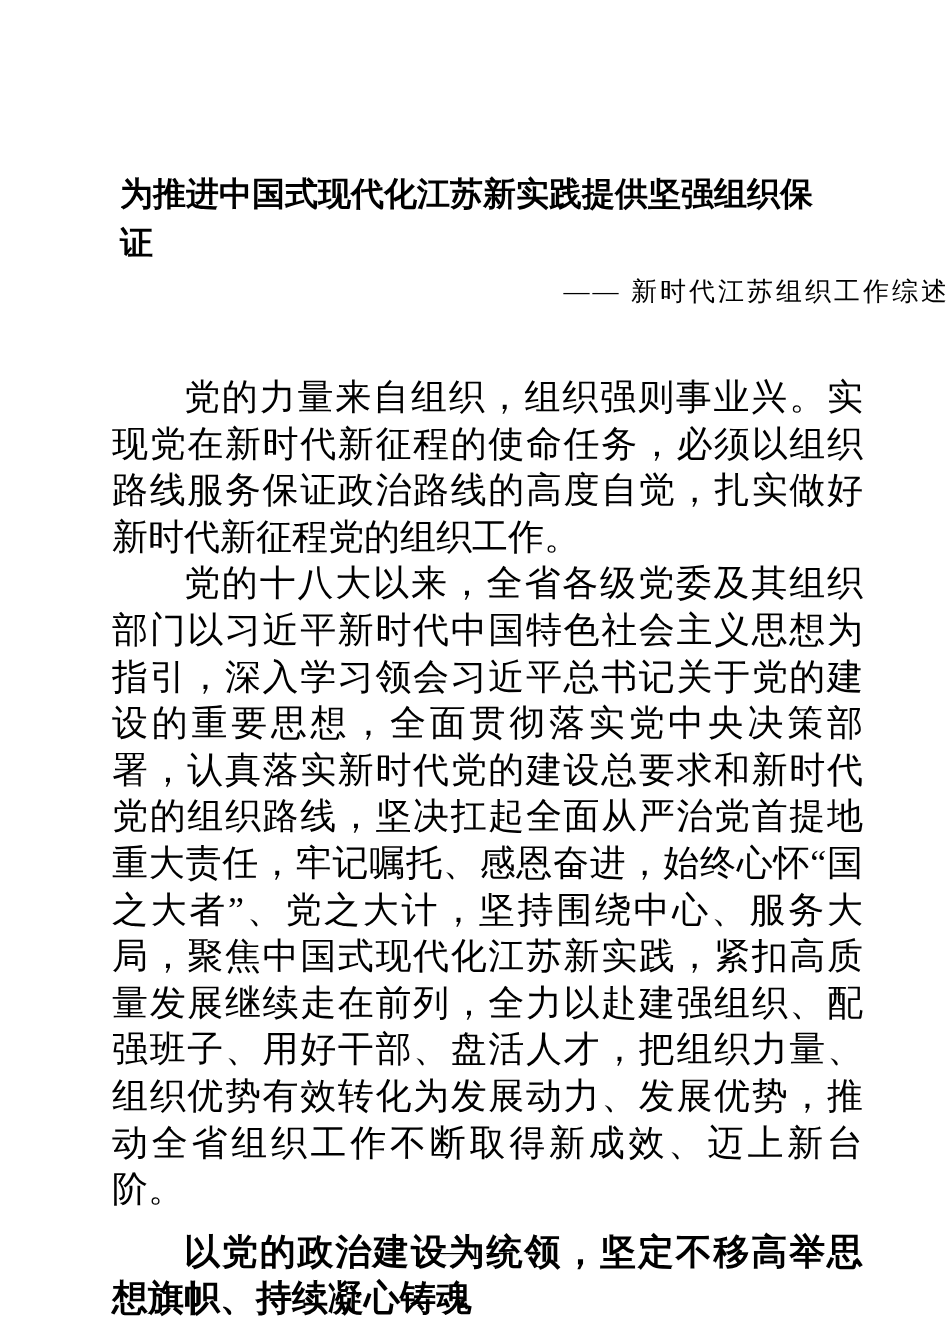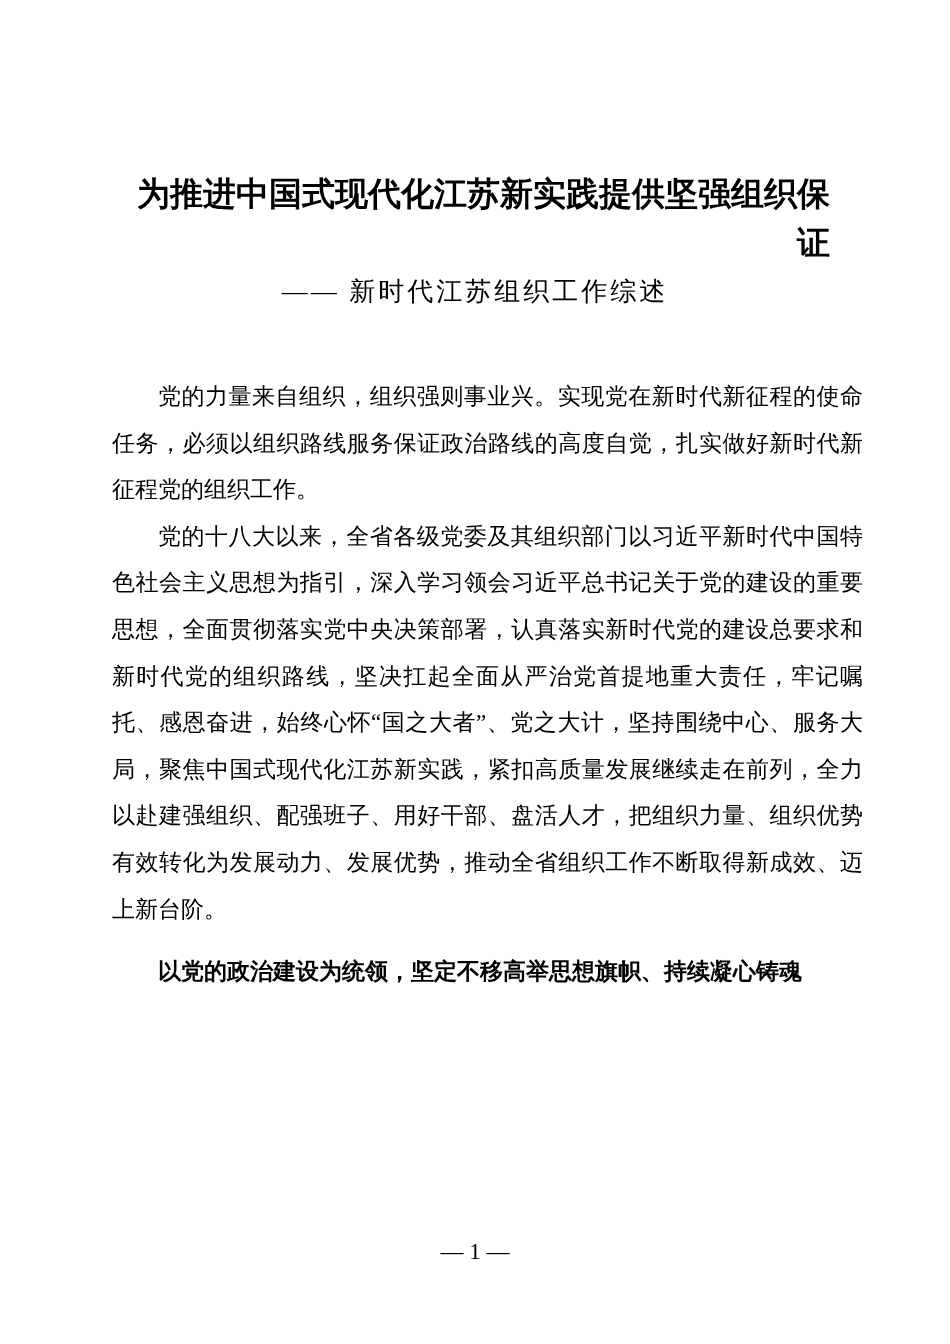--- a/index.html
+++ b/index.html
@@ -16,45 +16,45 @@
     color: #000000;
     overflow: hidden;
     font-family: "Liberation Serif", "DejaVu Serif", serif;
   }
   .doc-title {
     position: absolute;
     top: 170px;
     left: 120px;
     width: 710px;
     margin: 0;
-    text-align: right;
+    text-align: left;
     font-family: "Liberation Serif", "DejaVu Serif", serif;
     font-weight: bold;
     font-size: 33px;
     line-height: 49px;
     color: #000000;
   }
   .doc-subtitle {
     position: absolute;
     top: 274px;
     left: 0;
     width: 950px;
-    text-align: center;
+    text-align: right;
     font-family: "Liberation Serif", "DejaVu Serif", serif;
     font-size: 26px;
     line-height: 36px;
     letter-spacing: 3px;
     color: #000000;
   }
   .doc-body {
     position: absolute;
     top: 374px;
     left: 112px;
     width: 751px;
-    font-size: 23px;
+    font-size: 36px;
     line-height: 46.6px;
     text-align: justify;
     color: #000000;
   }
   .doc-body p {
     margin: 0;
     padding: 0;
     text-indent: 2em;
   }
   .doc-body p.section-heading {

